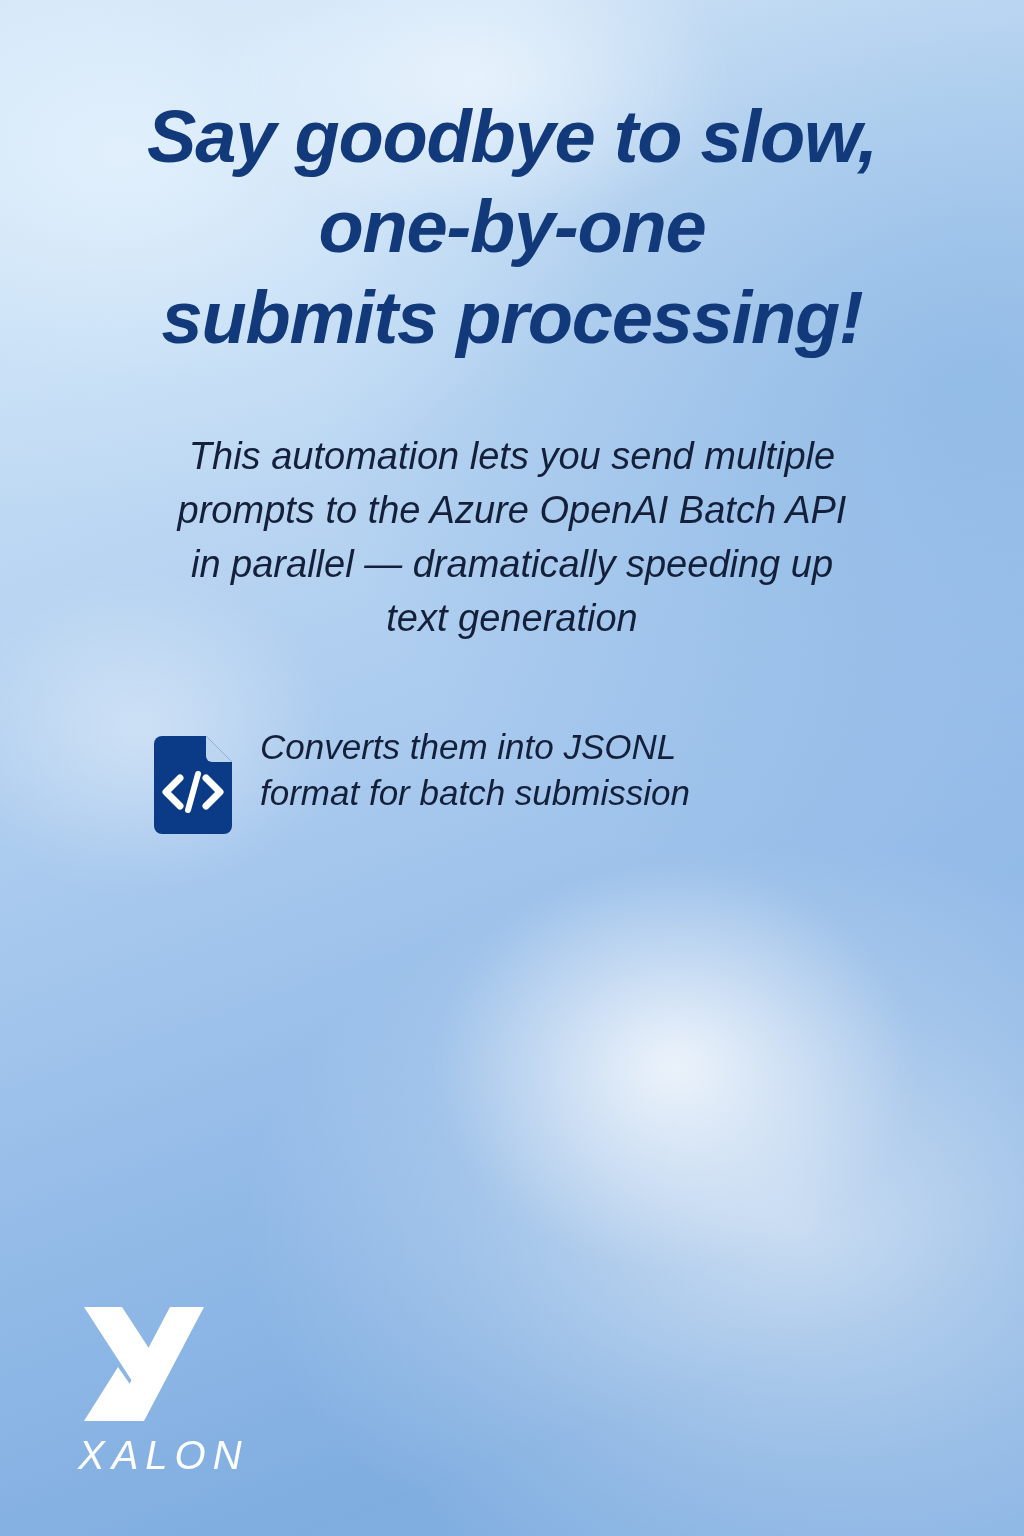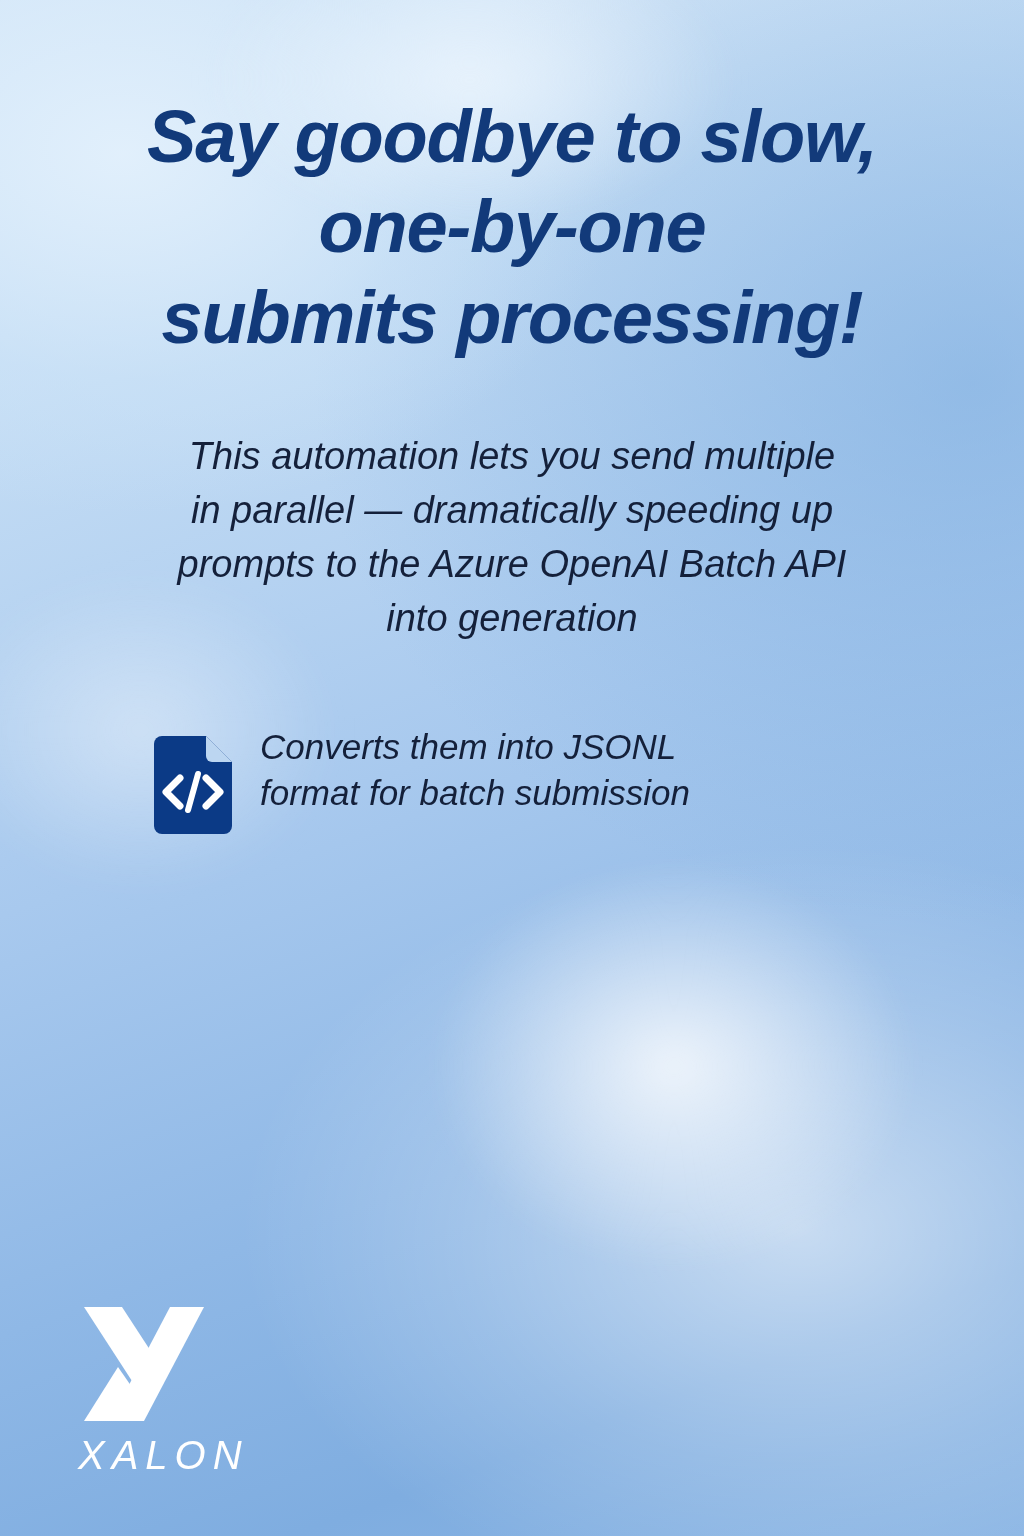--- a/index.html
+++ b/index.html
@@ -151,23 +151,23 @@
   <div class="content">
 
     <div class="headline">
       <span class="ln">Say goodbye to slow,</span>
       <span class="ln">one-by-one</span>
       <span class="ln">submits processing!</span>
     </div>
 
     <div class="subhead">
       <span class="ln">This automation lets you send multiple</span>
+      <span class="ln">prompts to the Azure OpenAI Batch API</span>
       <span class="ln">in parallel — dramatically speeding up</span>
-      <span class="ln">prompts to the Azure OpenAI Batch API</span>
-      <span class="ln">into generation</span>
+      <span class="ln">text generation</span>
     </div>
 
     <div class="features">
 
 
       <div class="feature">
         <div class="ico">
           <svg width="120" height="112" viewBox="0 0 120 112" aria-hidden="true">
             <path d="M22 10 h44 l26 26 v64 a8 8 0 0 1 -8 8 H22 a8 8 0 0 1 -8 -8 V18 a8 8 0 0 1 8 -8 z" fill="#0b3a86"></path>
             <path d="M66 10 l26 26 H72 a6 6 0 0 1 -6 -6 z" fill="#bcd6f1"></path>

